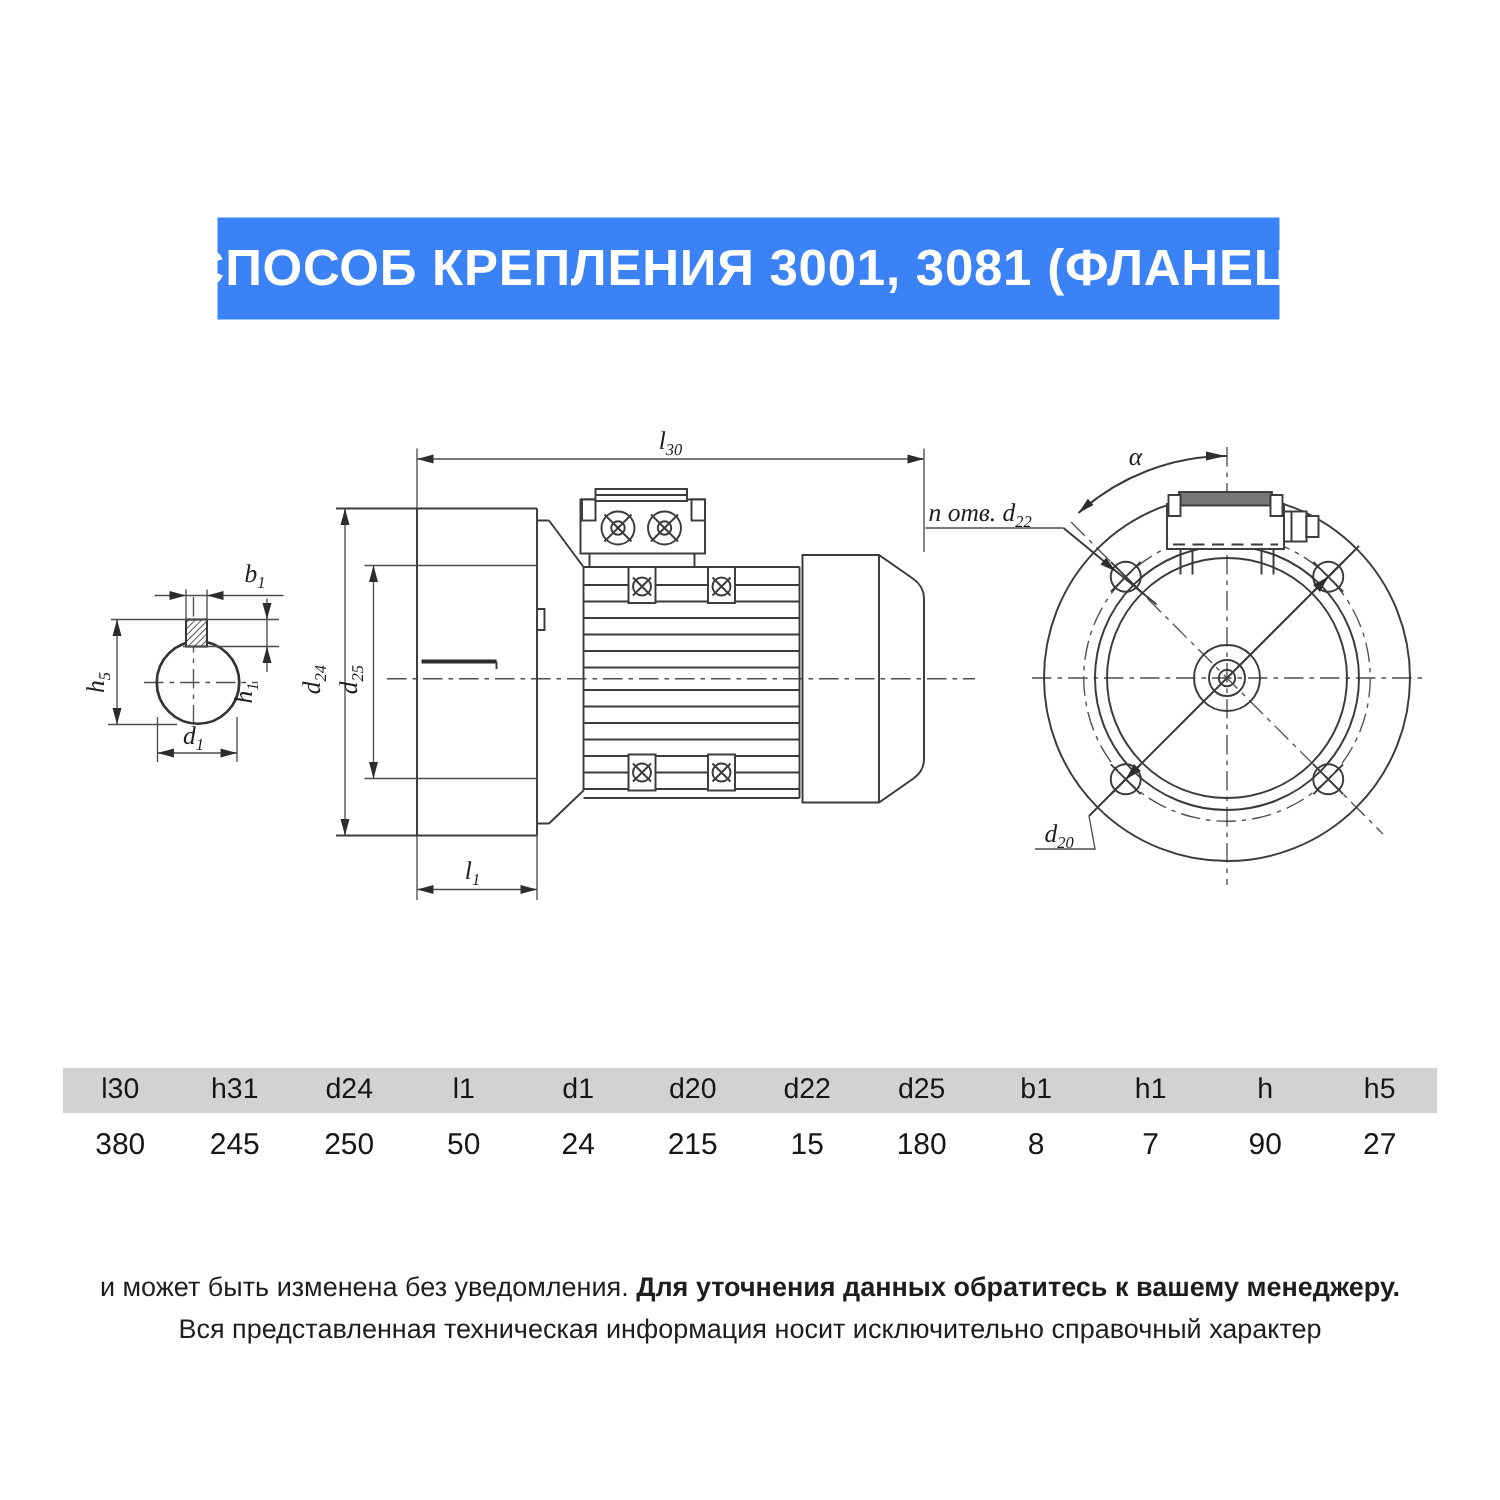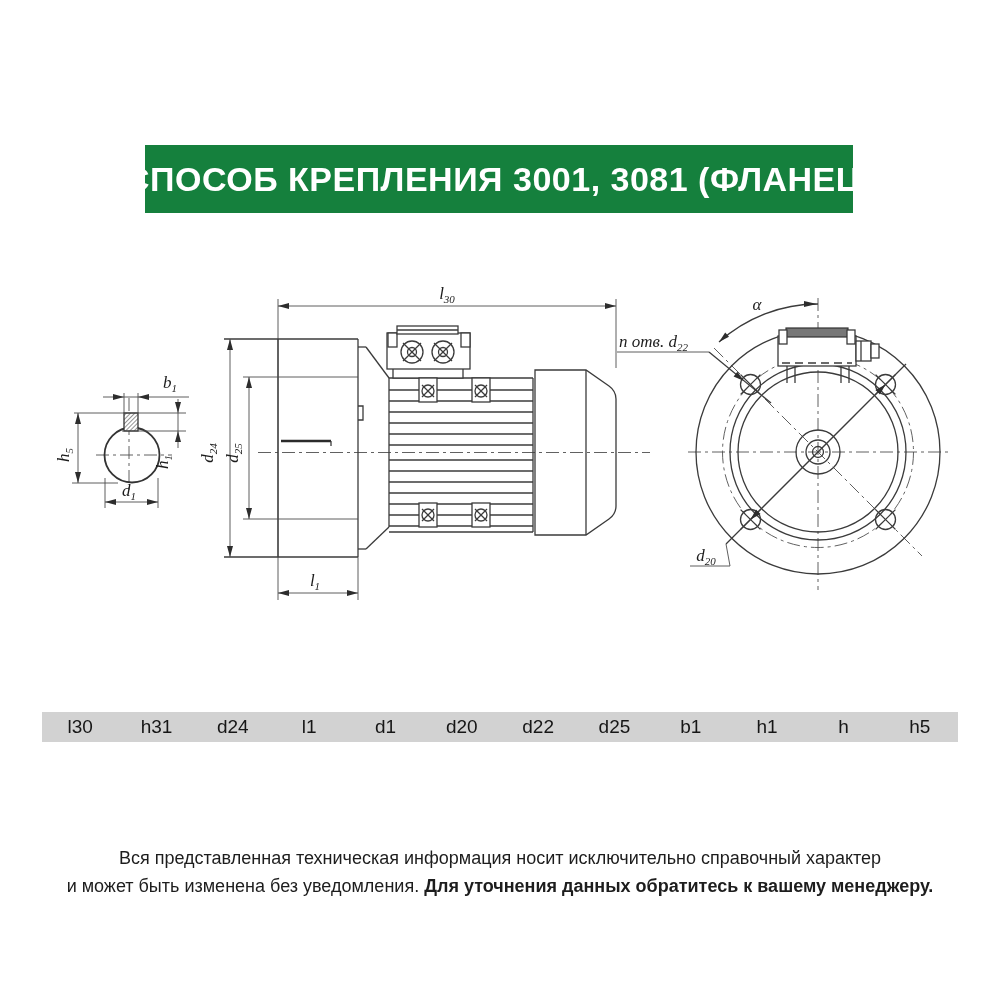--- a/index.html
+++ b/index.html
@@ -1,19 +1,19 @@
 <!DOCTYPE html>
 <html><head>
 <meta charset="utf-8">
 <style>
   html,body{margin:0;padding:0;background:#ffffff;}
   .page{position:relative;width:1000px;height:1000px;background:#ffffff;
         font-family:"Liberation Sans",sans-serif;overflow:hidden;}
   .banner{position:absolute;left:145px;top:145px;width:708px;height:68px;
-          background:#15803d;color:#ffffff;display:flex;align-items:center;justify-content:center;
+          background:#3b82f6;color:#ffffff;display:flex;align-items:center;justify-content:center;
           font-size:34px;font-weight:bold;letter-spacing:.5px;white-space:nowrap;}
   .drawing-svg{position:absolute;left:0;top:0;width:1000px;height:660px;}
   .sec-title{position:absolute;left:0;top:668px;width:1000px;text-align:center;
              font-size:20px;font-weight:bold;color:#111;letter-spacing:-.2px;}
   .dim-table{position:absolute;left:42px;top:712px;width:916px;}
   .trow{display:flex;}
   .trow.head{background:#d2d2d2;height:30px;}
   .trow.vals{height:38px;}
   .tcell{flex:1;text-align:center;font-size:19px;color:#161616;line-height:30px;}
   .trow.vals .tcell{font-size:20px;line-height:42px;}
@@ -260,20 +260,34 @@
       <div class="tcell">l1</div>
       <div class="tcell">d1</div>
       <div class="tcell">d20</div>
       <div class="tcell">d22</div>
       <div class="tcell">d25</div>
       <div class="tcell">b1</div>
       <div class="tcell">h1</div>
       <div class="tcell">h</div>
       <div class="tcell">h5</div>
     </div>
+    <div class="trow vals">
+      <div class="tcell">380</div>
+      <div class="tcell">245</div>
+      <div class="tcell">250</div>
+      <div class="tcell">50</div>
+      <div class="tcell">24</div>
+      <div class="tcell">215</div>
+      <div class="tcell">15</div>
+      <div class="tcell">180</div>
+      <div class="tcell">8</div>
+      <div class="tcell">7</div>
+      <div class="tcell">90</div>
+      <div class="tcell">27</div>
+    </div>
   </div>
 
   <div class="footer">
+    <div><span>и может быть изменена без уведомления.</span> <b>Для уточнения данных обратитесь к вашему менеджеру.</b></div>
     <div>Вся представленная техническая информация носит исключительно справочный характер</div>
-    <div><span>и может быть изменена без уведомления.</span> <b>Для уточнения данных обратитесь к вашему менеджеру.</b></div>
   </div>
 
 </div>
 
 </body></html>

